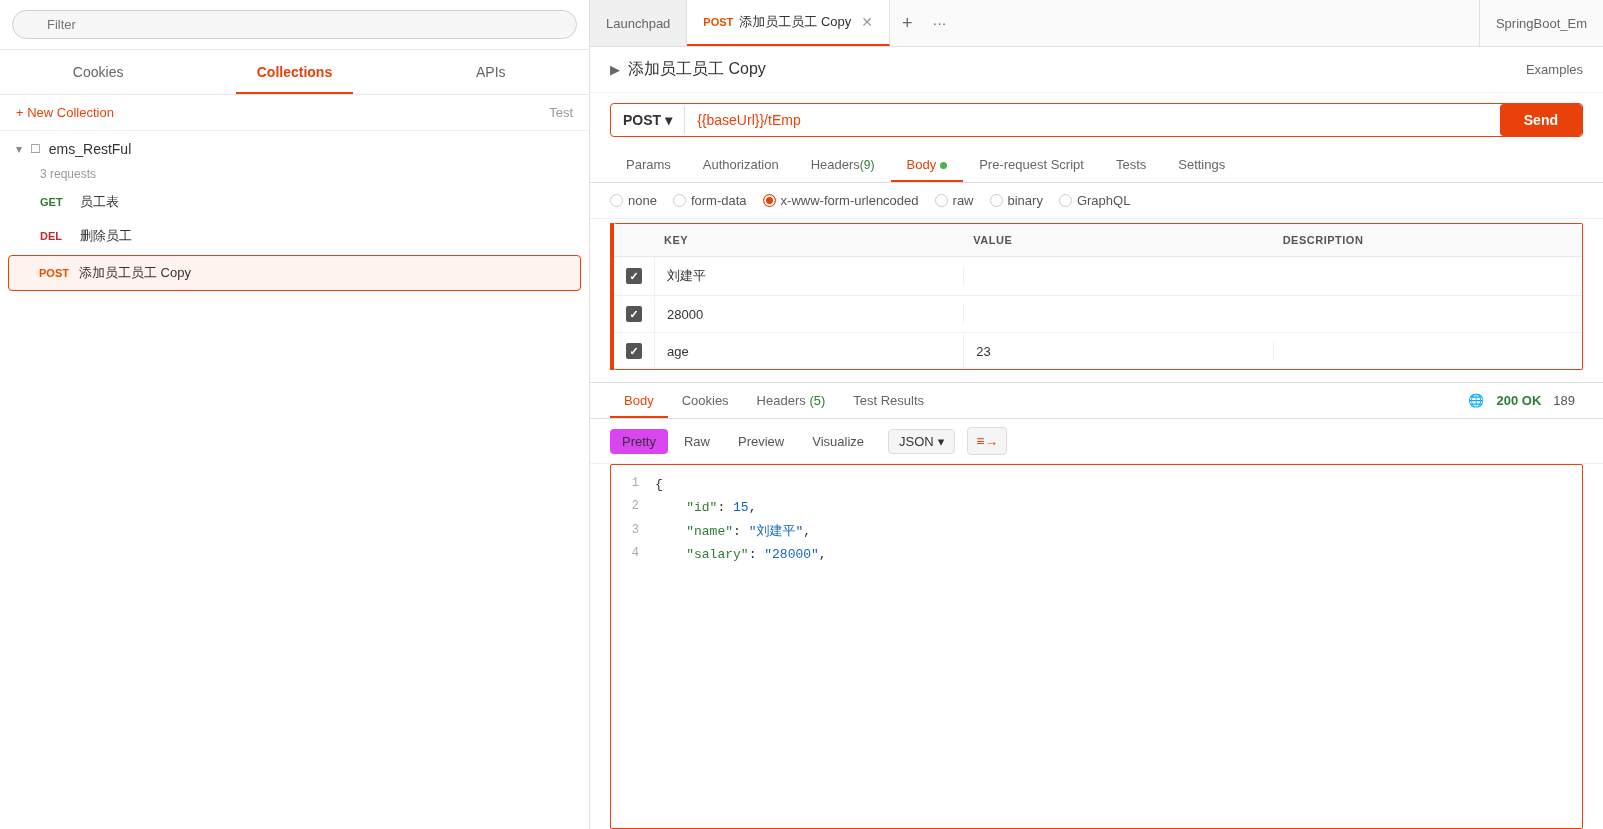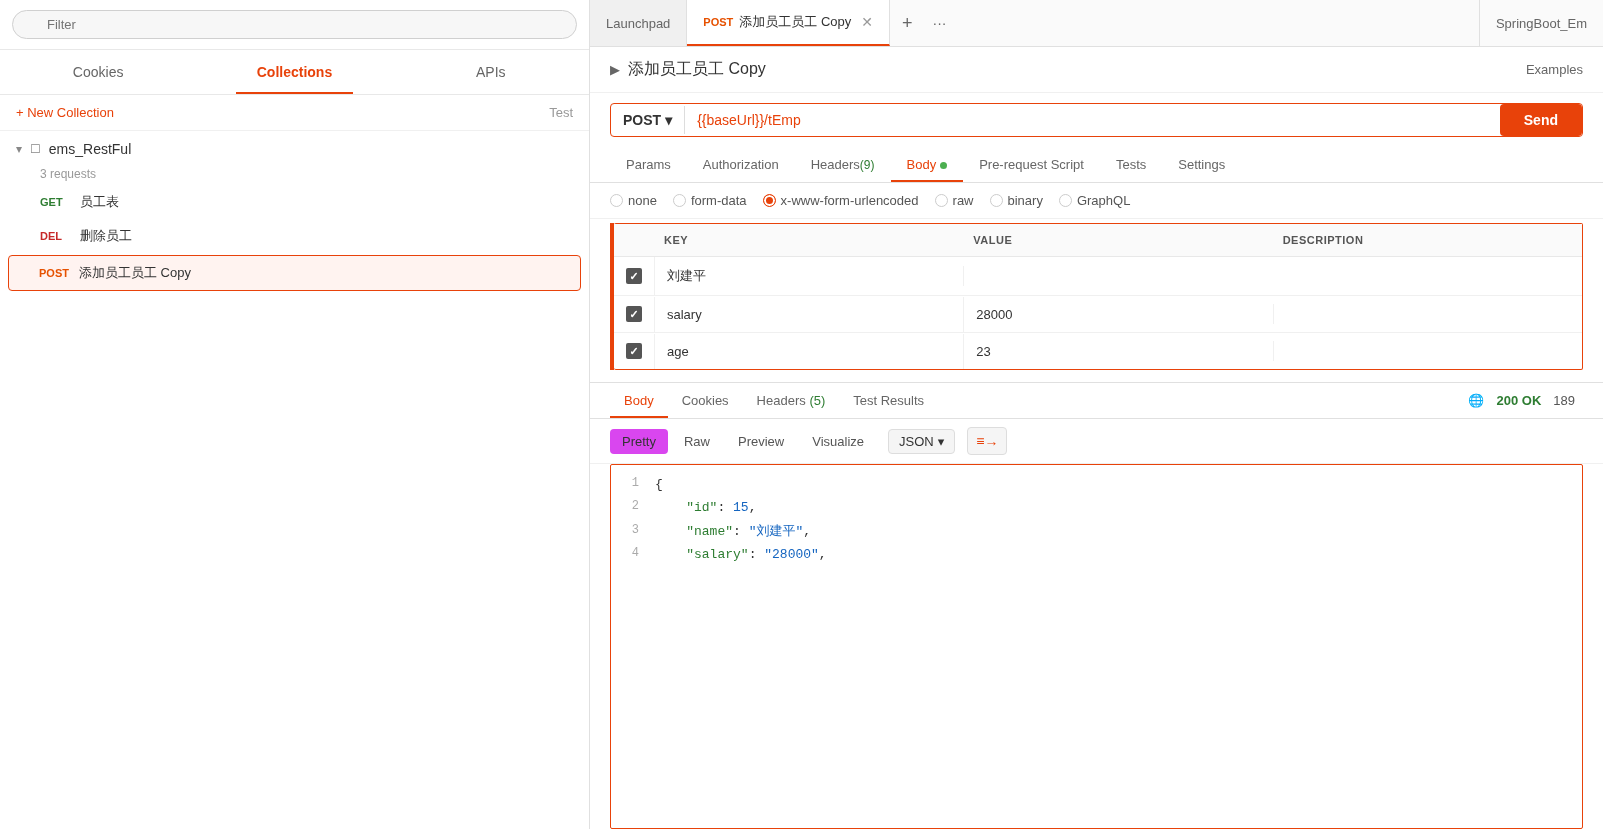--- a/index.html
+++ b/index.html
@@ -680,21 +680,20 @@
         <div class="form-check">
           <div class="checkbox"></div>
         </div>
         <div class="form-cell">刘建平</div>
         <div class="form-cell"></div>
       </div>
       <div class="form-table-row">
         <div class="form-check">
           <div class="checkbox"></div>
         </div>
-        <div class="form-cell">salary</div>
         <div class="form-cell">28000</div>
         <div class="form-cell"></div>
       </div>
       <div class="form-table-row">
         <div class="form-check">
           <div class="checkbox"></div>
         </div>
         <div class="form-cell">age</div>
         <div class="form-cell">23</div>
         <div class="form-cell"></div>

